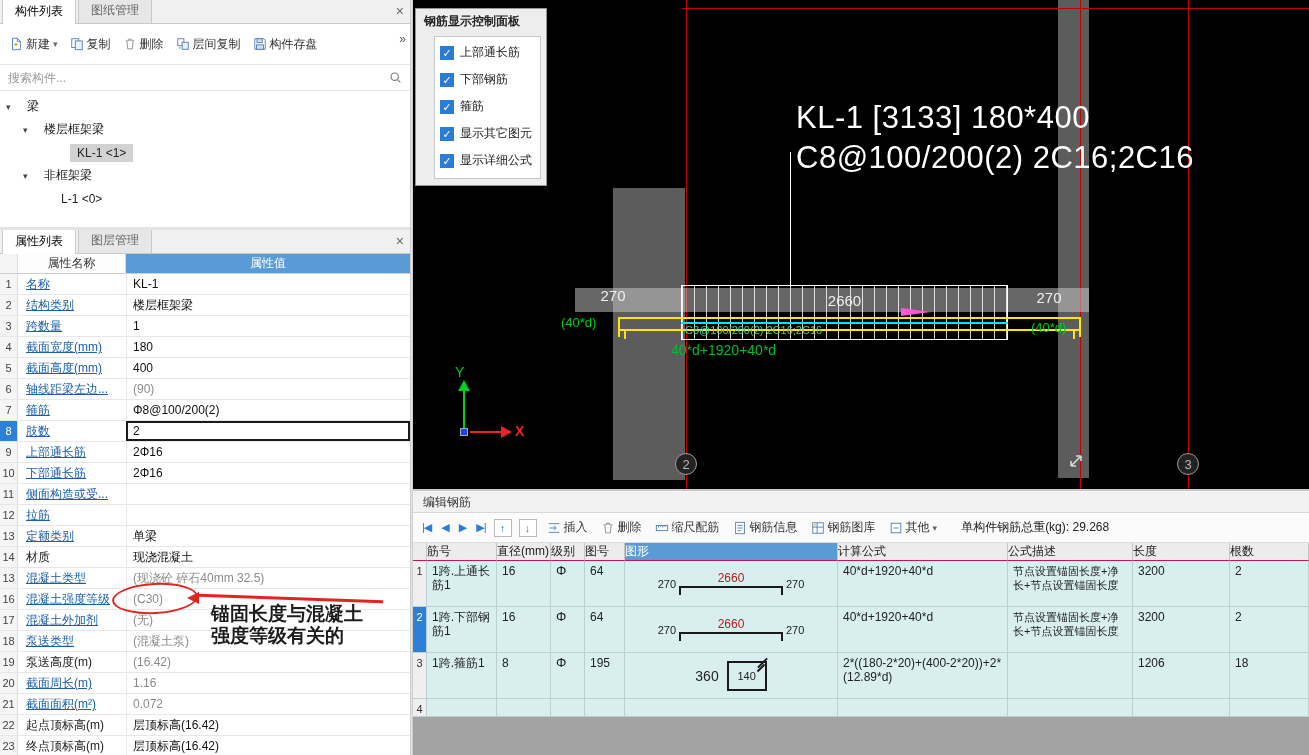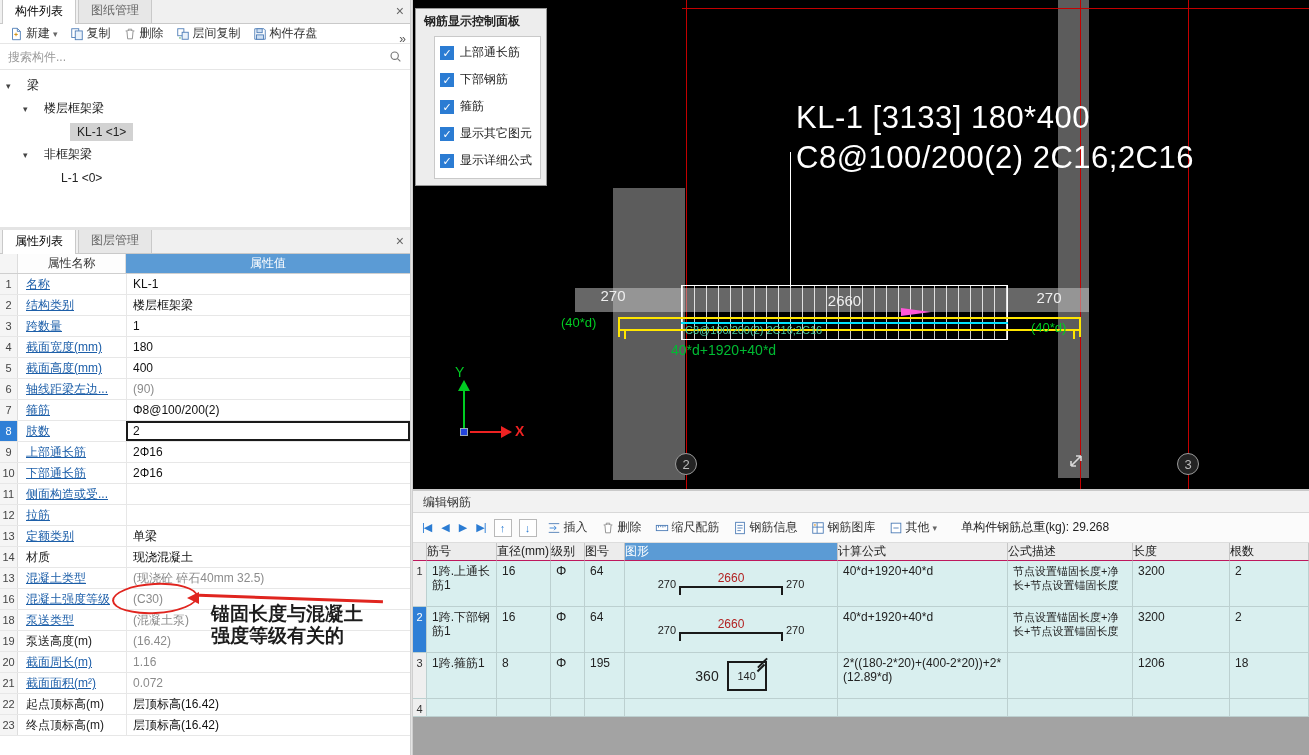--- a/index.html
+++ b/index.html
@@ -12,21 +12,21 @@
   .left-top{left:0;top:0;width:410px;height:227px;overflow:hidden}
   .left-bottom{left:0;top:230px;width:410px;height:525px;overflow:hidden}
   .vsplit{position:absolute;left:410px;top:0;width:3px;height:755px;background:#e4e4e4;border-left:1px solid #cfcfcf;border-right:1px solid #cfcfcf}
   .hsplit{position:absolute;left:0;top:227px;width:410px;height:3px;background:#e4e4e4}
 
   .tabbar{position:relative;height:24px;background:#f0f0f0;border-bottom:1px solid #c9c9c9;display:flex;align-items:flex-end;padding-left:2px}
   .tab{padding:3px 12px 4px;border:1px solid #c9c9c9;border-bottom:none;background:#e7e7e7;color:#666;margin-right:2px;cursor:default;white-space:nowrap}
   .tab.active{background:#fff;color:#000;position:relative;top:1px}
   .close-x{position:absolute;right:6px;top:4px;font-size:14px;color:#666;line-height:14px}
 
-  .toolbar{height:20px;display:flex;align-items:center;gap:2px;padding:0 4px;border-bottom:1px solid #e6e6e6;position:relative}
+  .toolbar{height:41px;display:flex;align-items:center;gap:2px;padding:0 4px;border-bottom:1px solid #e6e6e6;position:relative}
   .tbtn{display:flex;align-items:center;gap:3px;padding:3px 5px;color:#333;white-space:nowrap}
   .ticon{display:inline-flex}
   .ticon svg{width:14px;height:14px;display:block}
   .caret{font-size:9px;color:#666}
   .overflow{position:absolute;right:4px;top:6px;color:#555}
 
   .searchrow{height:26px;border-bottom:1px solid #e6e6e6;display:flex;align-items:center;padding:0 8px;gap:6px}
   .searchrow input{flex:1;border:none;outline:none;font-size:12px;color:#333;font-family:inherit;background:transparent}
   .searchrow input::placeholder{color:#9a9a9a}
   .search-ic svg{width:13px;height:13px;display:block}
@@ -333,20 +333,25 @@
           <div class="pno">13</div>
           <div class="pname plink">混凝土类型</div>
           <div class="pval pgray">(现浇砼 碎石40mm 32.5)</div>
         </div>
         <div class="prow">
           <div class="pno">16</div>
           <div class="pname plink">混凝土强度等级</div>
           <div class="pval pgray">(C30)</div>
         </div>
         <div class="prow">
+          <div class="pno">17</div>
+          <div class="pname plink">混凝土外加剂</div>
+          <div class="pval pgray">(无)</div>
+        </div>
+        <div class="prow">
           <div class="pno">18</div>
           <div class="pname plink">泵送类型</div>
           <div class="pval pgray">(混凝土泵)</div>
         </div>
         <div class="prow">
           <div class="pno">19</div>
           <div class="pname">泵送高度(m)</div>
           <div class="pval pgray">(16.42)</div>
         </div>
         <div class="prow">

